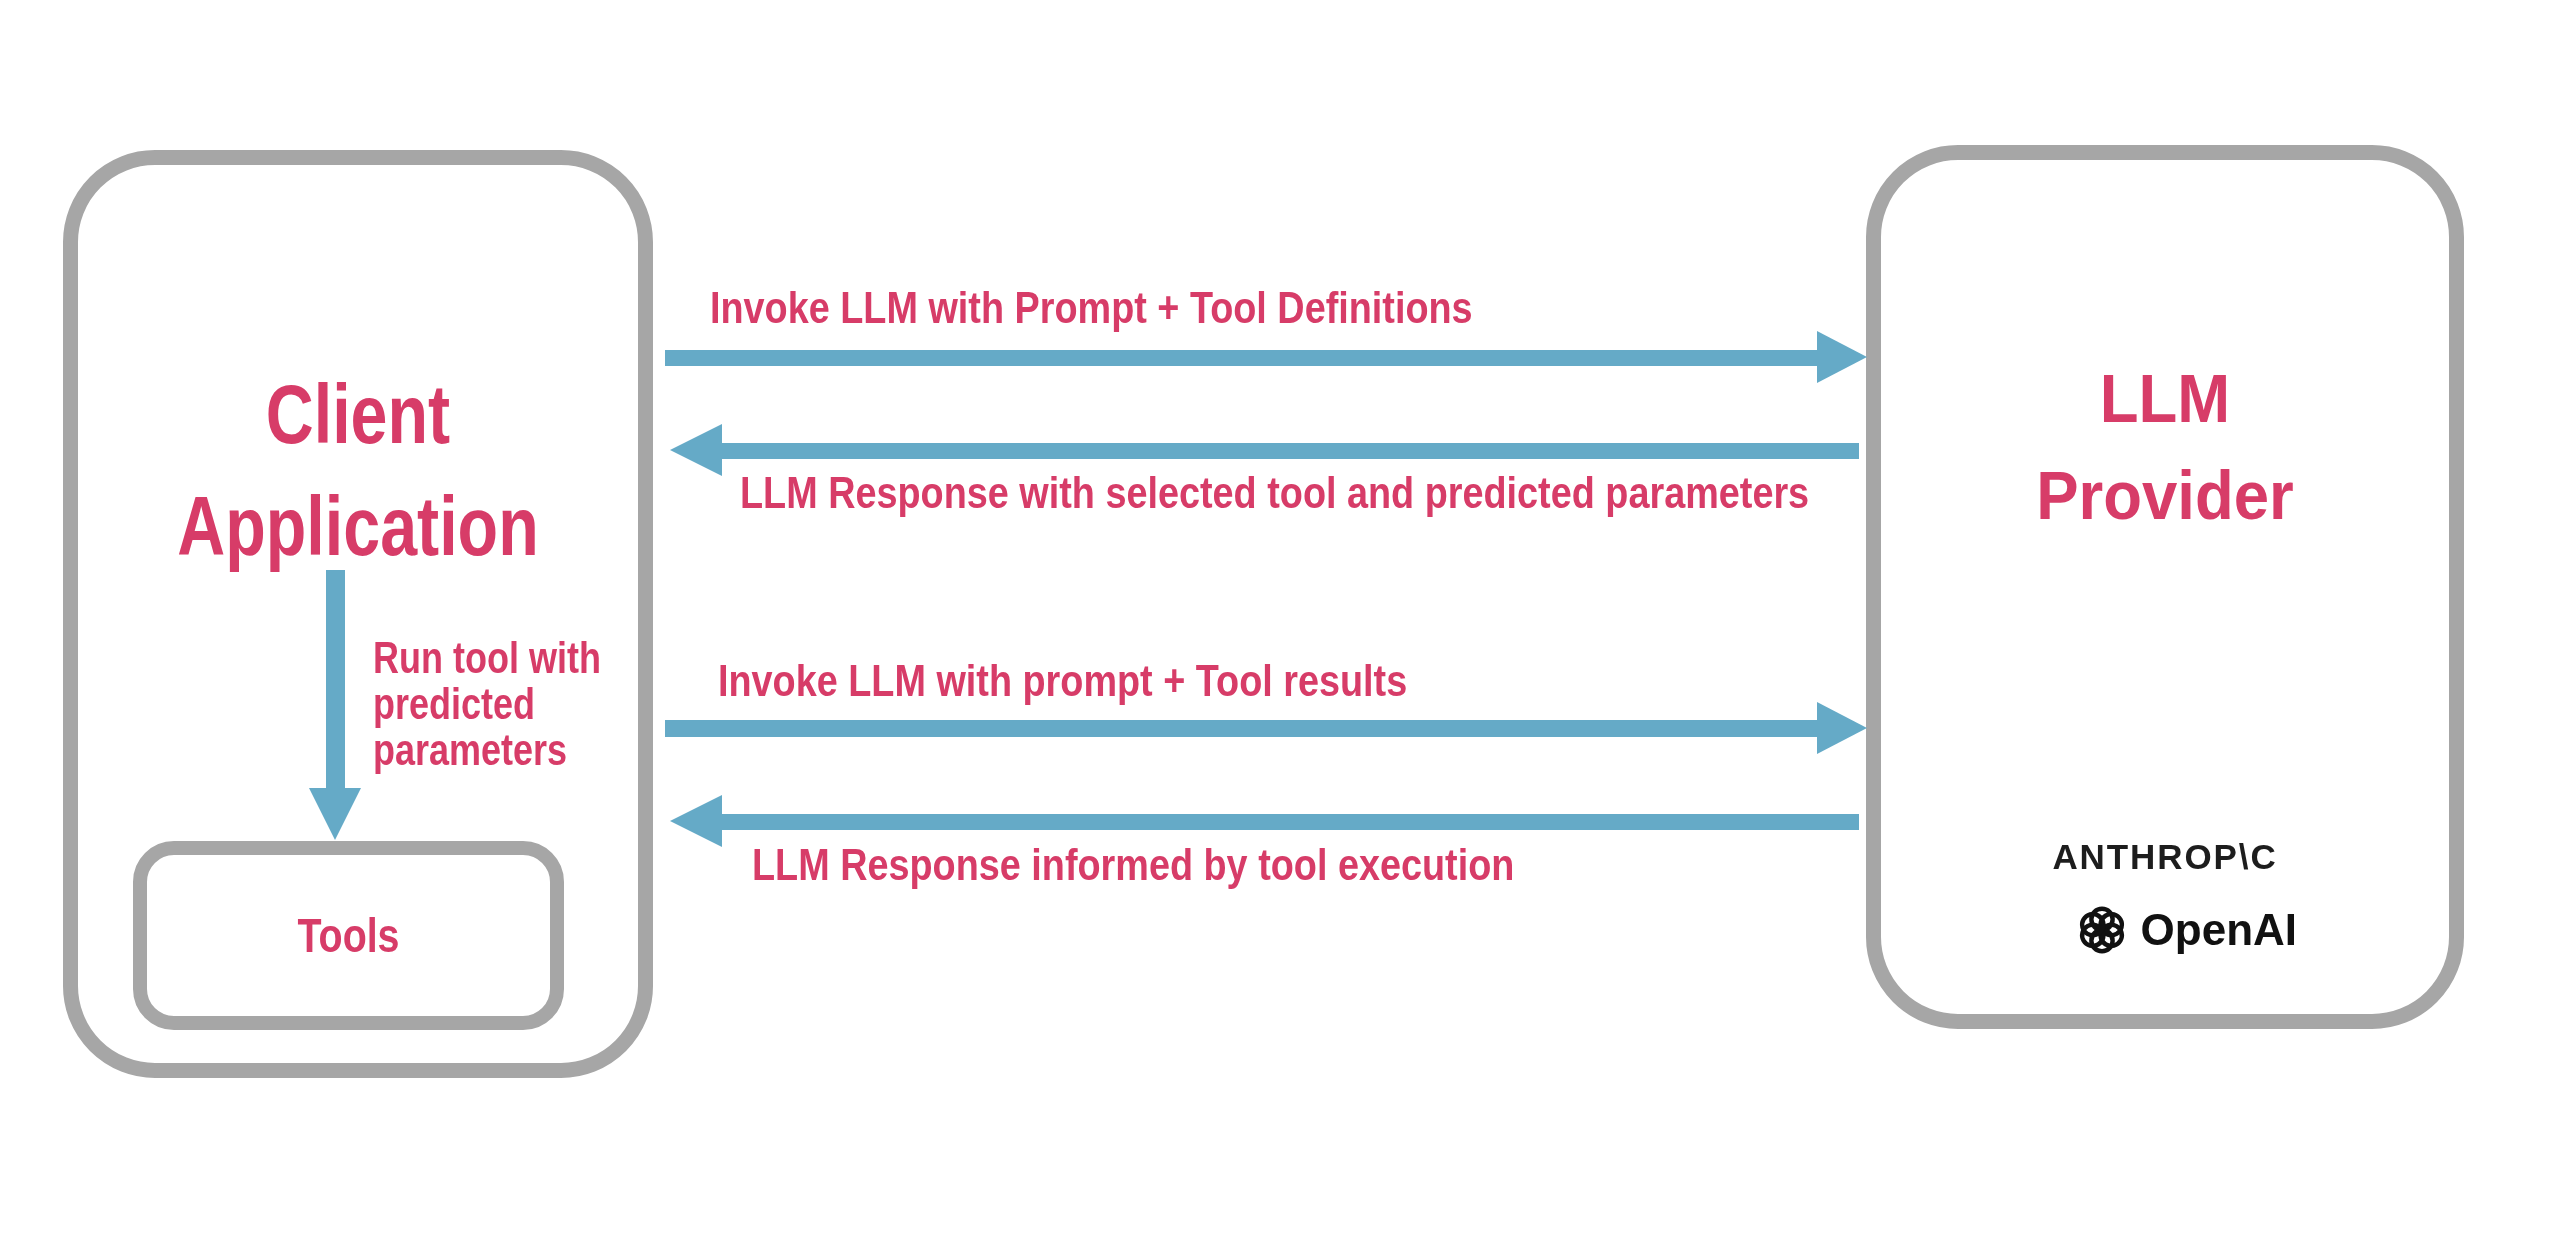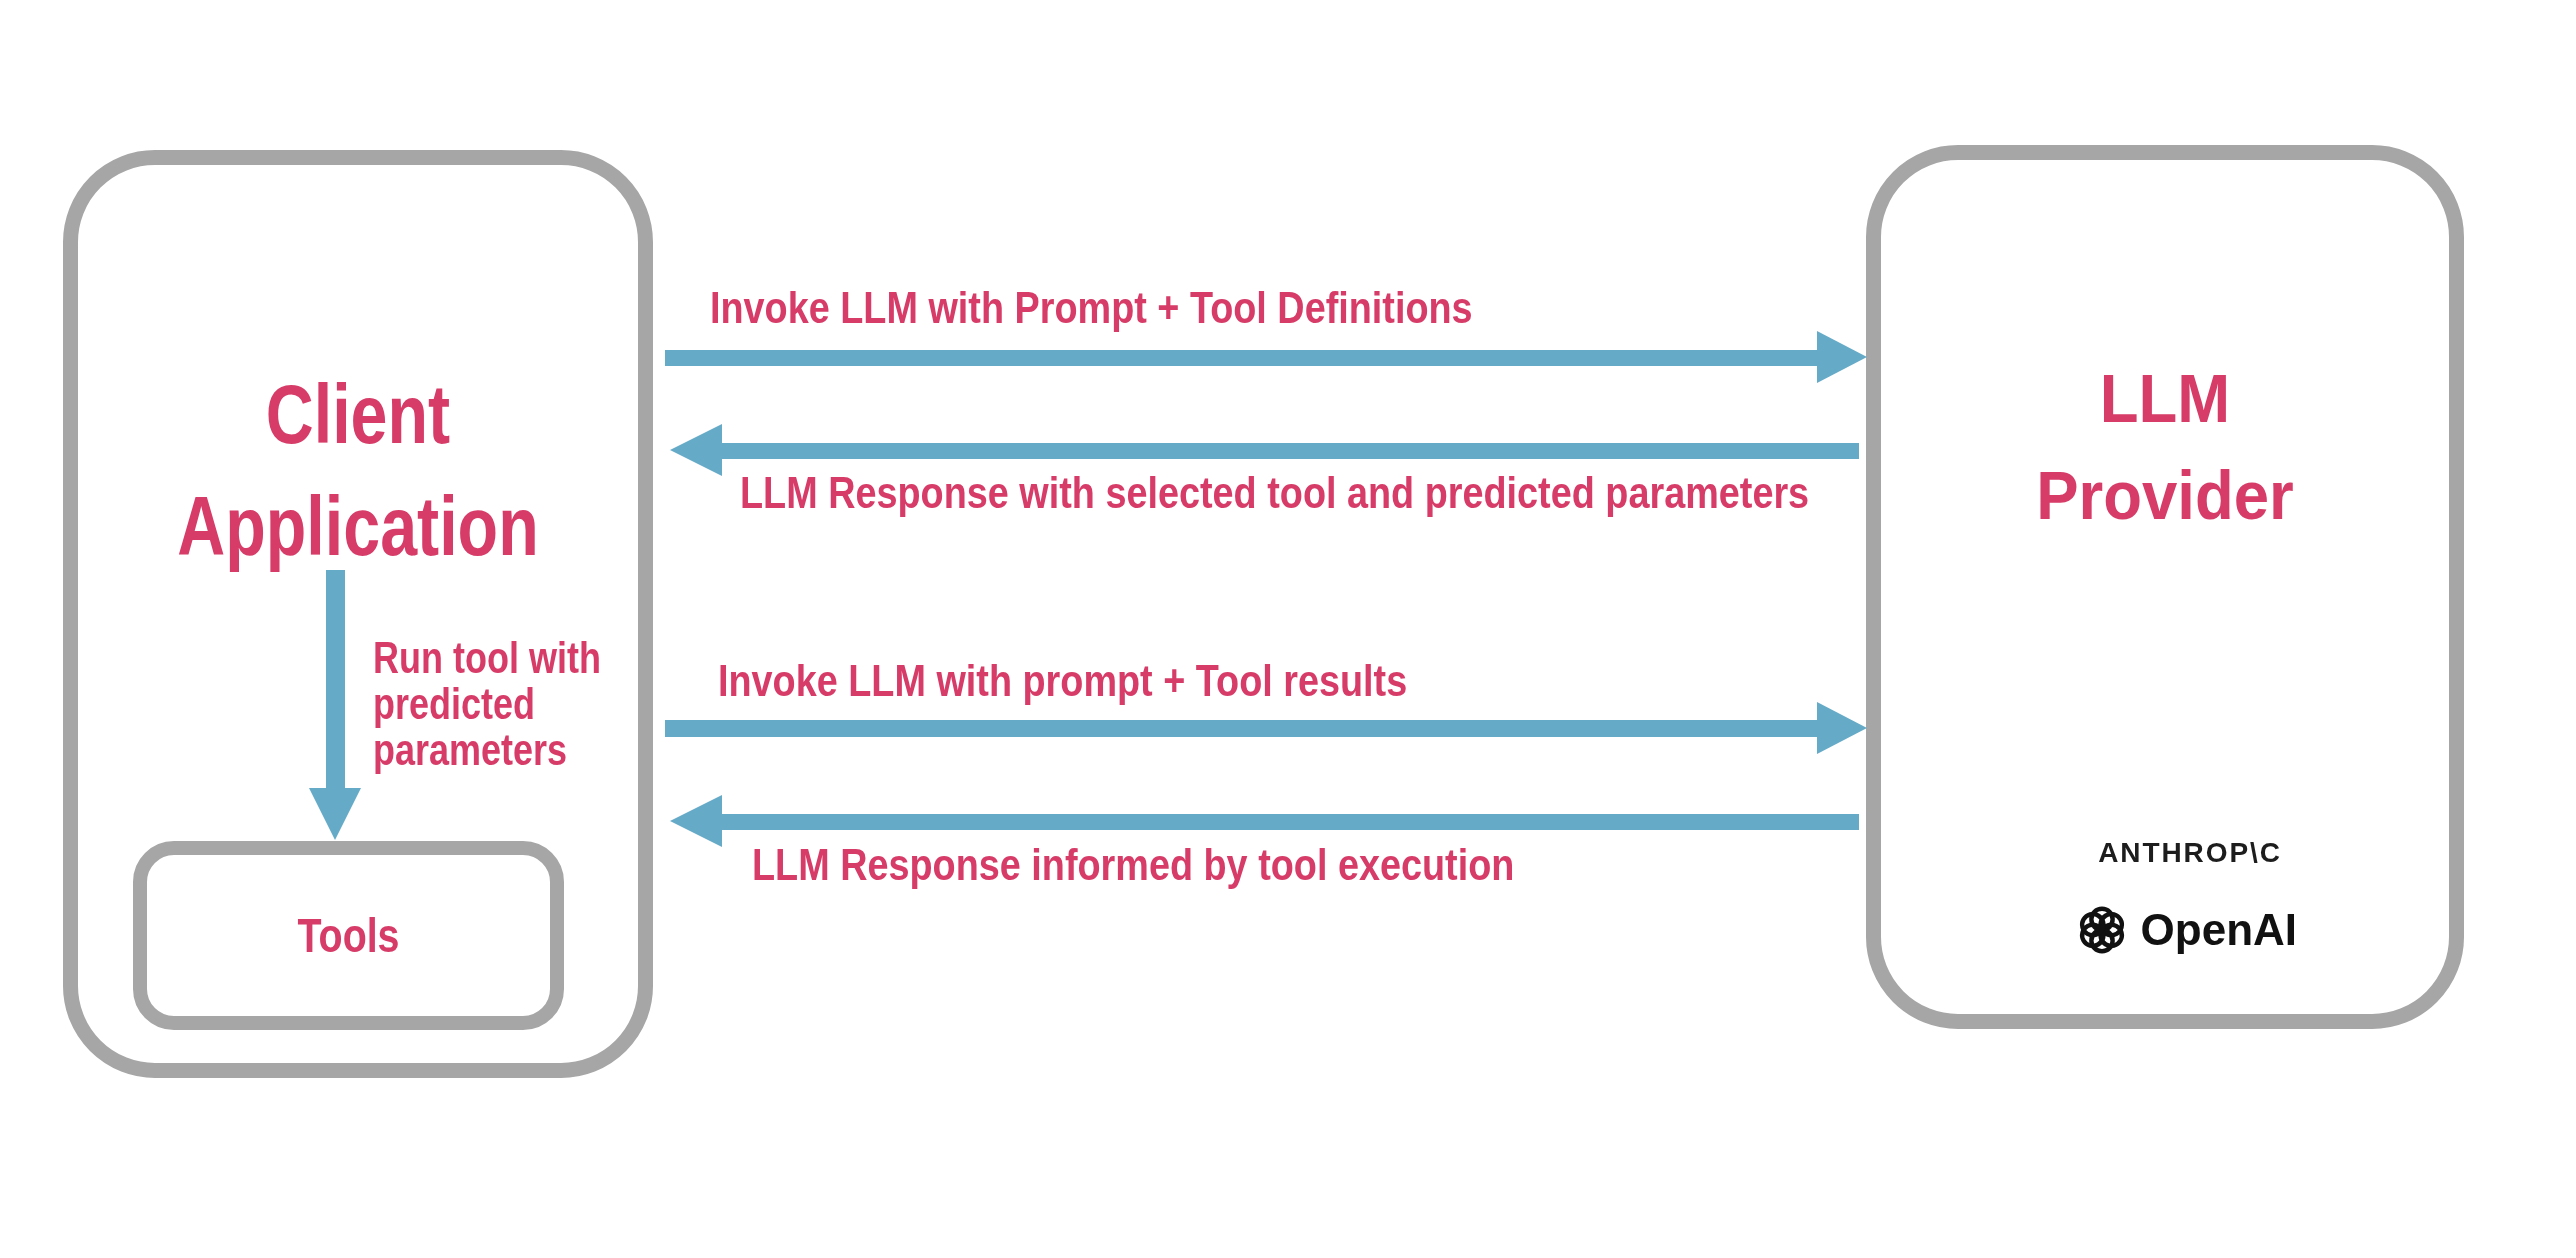--- a/index.html
+++ b/index.html
@@ -77,21 +77,21 @@
     width: 0; height: 0;
   }
   .head-right { border-top: 26px solid transparent; border-bottom: 26px solid transparent; border-left: 50px solid #65aac7; }
   .head-left  { border-top: 26px solid transparent; border-bottom: 26px solid transparent; border-right: 52px solid #65aac7; }
   .head-down  { border-left: 26px solid transparent; border-right: 26px solid transparent; border-top: 52px solid #65aac7; }
   .anthropic-wordmark {
     position: absolute;
     left: 1866px; top: 837px; width: 598px;
     text-align: center;
     color: #1d1d1d; font-weight: 700;
-    font-size: 28px; letter-spacing: 1.9px; margin-left: 25px;
+    font-size: 35px; letter-spacing: 1.9px;
   }
   .openai-row {
     position: absolute;
     left: 1866px; top: 901px; width: 638px;
     display: flex; align-items: center; justify-content: center;
     gap: 9.7px;
   }
   .openai-text {
     color: #111111; font-weight: 700; font-size: 44px;
   }

